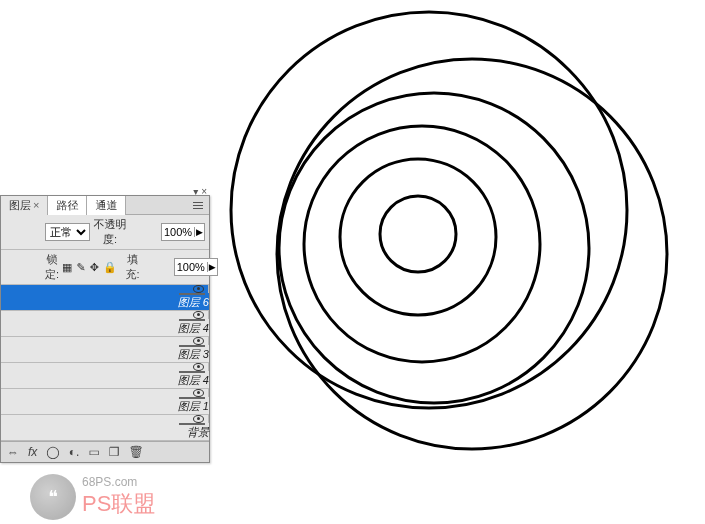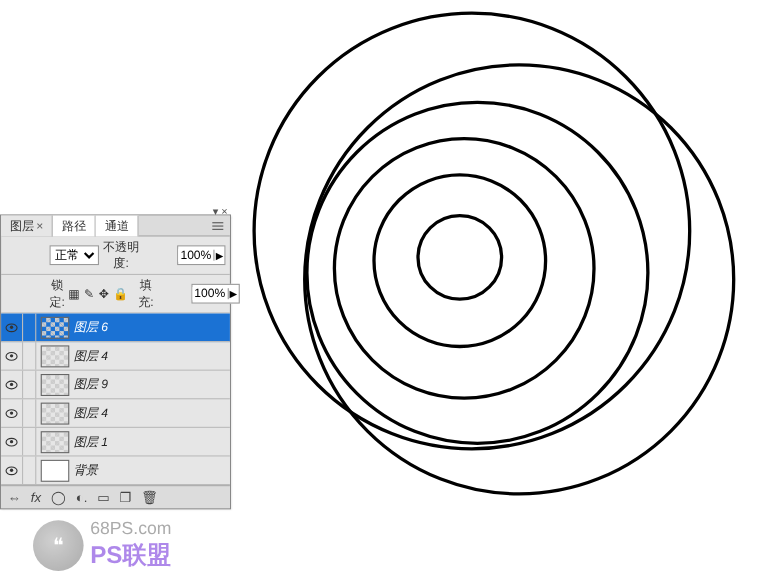--- a/index.html
+++ b/index.html
@@ -16,40 +16,40 @@
 .row { display: flex; align-items: center; padding: 2px 4px; gap: 3px; }
 .row.border-b { border-bottom: 1px solid #bbb; padding-left: 44px; }
 select { font-size: 11px; height: 18px; width: 62px; background: #fff; border: 1px solid #999; }
 .label { color: #333; text-align: center; }
 .pct-box { display: inline-flex; align-items: center; border: 1px solid #999; background: #fff; height: 18px; margin-left: 31px; }
 .pct-box input { width: 32px; border: none; text-align: right; font-size: 11px; padding: 0 2px; }
 .pct-box .arrow { width: 10px; text-align: center; border-left: 1px solid #999; font-size: 9px; }
 .lock-icons { display: inline-flex; gap: 4px; align-items: center; }
 .lock-icons span { font-size: 11px; color: #333; }
 .layer-list { background: #e6e6e6; }
-.layer { display: flex; align-items: center; height: 26px; border-bottom: 1px solid #bbb; }
+.layer { display: flex; align-items: flex-end; height: 26px; border-bottom: 1px solid #bbb; flex-direction: column; }
 .layer.selected { background: #1b72d4; color: #fff; }
 .layer.selected .layer-name { color: #fff; }
 .vis-col { width: 20px; display: flex; justify-content: center; align-items: center; border-right: 1px solid #bbb; height: 100%; }
 .eye { width: 11px; height: 8px; border: 1px solid #333; border-radius: 50%; position: relative; }
 .eye::after { content: ""; width: 3px; height: 3px; background: #333; border-radius: 50%; position: absolute; top: 1px; left: 3px; }
 .link-col { width: 12px; border-right: 1px solid #bbb; height: 100%; }
 .thumb { width: 26px; height: 20px; margin: 0 4px; background-image:
   linear-gradient(45deg,#ccc 25%,transparent 25%), linear-gradient(-45deg,#ccc 25%,transparent 25%),
   linear-gradient(45deg,transparent 75%,#ccc 75%), linear-gradient(-45deg,transparent 75%,#ccc 75%);
   background-size: 8px 8px; background-position: 0 0,0 4px,4px -4px,-4px 0; border: 1px solid #666; }
 .thumb.white { background: #fff; }
 .layer-name { color: #222; font-style: italic; }
 .panel-footer { display: flex; align-items: center; justify-content: flex-start; gap: 9px; padding: 3px 6px; background: #dcdcdc; border-top: 1px solid #aaa; color: #444; font-size: 12px; }
 .panel-footer .spacer { flex: 1; }
 .watermark { position: absolute; left: 30px; bottom: 4px; display: flex; align-items: center; gap: 6px; opacity: 0.55; pointer-events: none; }
 .watermark-logo { width: 46px; height: 46px; border-radius: 50%; background: radial-gradient(circle at 40% 40%, #aaa, #666); display: flex; align-items: center; justify-content: center; color: #fff; font-size: 18px; }
 .watermark-text { display: flex; flex-direction: column; color: #666; }
-.watermark-url { font-size: 16px; }
-.watermark-brand { font-size: 22px; font-weight: bold; color: #6d28d9; }
+.watermark-url { font-size: 12px; }
+.watermark-brand { font-size: 22px; font-weight: normal; color: #ef4444; }
 </style>
 </head>
 <body>
 
 <div class="canvas-area">
 <svg width="705" height="524">
 <g id="circles-g" fill="none" stroke="#000000" stroke-width="3">
         <circle cx="429" cy="210" r="198"></circle>
         <circle cx="472" cy="254" r="195"></circle>
         <circle cx="434" cy="248" r="155"></circle>
@@ -117,21 +117,21 @@
         <div class="link-col"></div>
         <div class="thumb"></div>
         <span class="layer-name">图层 4</span>
       </div>
       <div class="layer">
         <div class="vis-col">
           <div class="eye"></div>
         </div>
         <div class="link-col"></div>
         <div class="thumb"></div>
-        <span class="layer-name">图层 9</span>
+        <span class="layer-name">图层 3</span>
       </div>
       <div class="layer">
         <div class="vis-col">
           <div class="eye"></div>
         </div>
         <div class="link-col"></div>
         <div class="thumb"></div>
         <span class="layer-name">图层 4</span>
       </div>
       <div class="layer">

